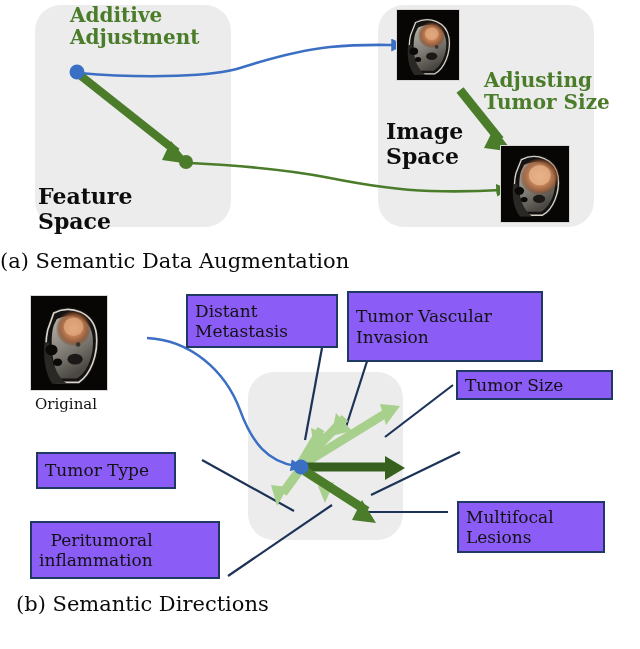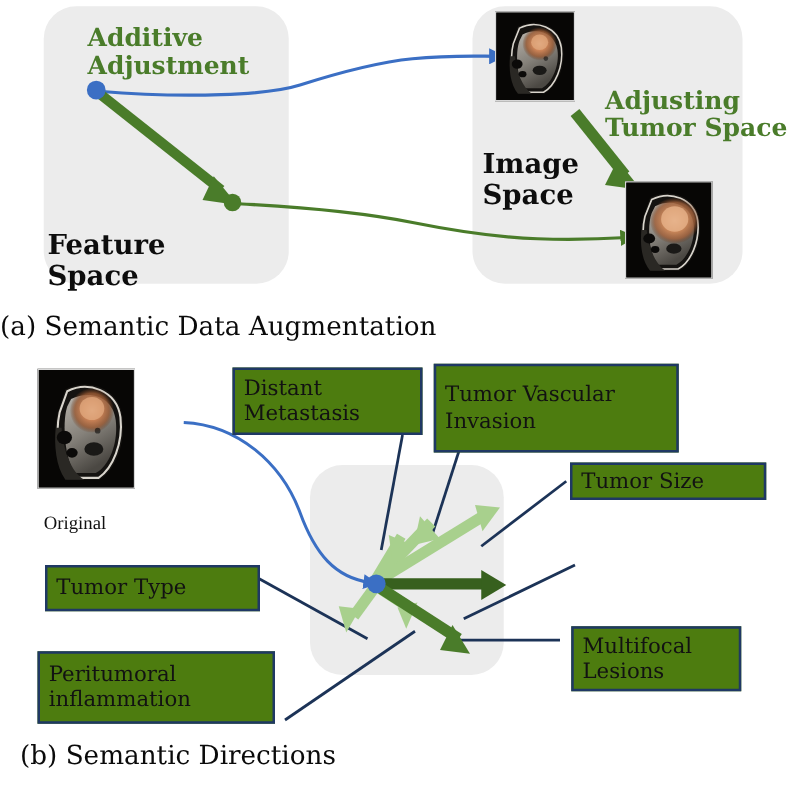--- a/index.html
+++ b/index.html
@@ -51,21 +51,21 @@
   }
   .subcaption {
     color: #0a0a0a;
     font-size: 21px;
     font-family: "DejaVu Serif", "Liberation Serif", serif;
     text-align: left;
   }
   .box {
     position: absolute;
     border: 2px solid #1f3864;
-    background: #4d7c0f;
+    background: #8b5cf6;
     box-sizing: border-box;
     display: flex;
     align-items: center;
     padding: 2px 7px;
   }
   .box-text {
     color: #121212;
     font-size: 17px;
     font-family: "DejaVu Serif", "Liberation Serif", serif;
     line-height: 1.18;
@@ -266,61 +266,61 @@
       <path d="M24,60 C26,84 34,106 48,114 L28,114 C18,100 16,78 18,60 z" fill="#2a2824"></path>
       <ellipse cx="27" cy="70" rx="8" ry="7" fill="#0b0a09"></ellipse>
       <ellipse cx="35" cy="86" rx="6" ry="5" fill="#0b0a09"></ellipse>
       <ellipse cx="58" cy="82" rx="10" ry="7" fill="#1a1917"></ellipse>
       <ellipse cx="56" cy="42" rx="23" ry="23" fill="url(#tumorSmall)" opacity="0.95"></ellipse>
       <ellipse cx="56" cy="40" rx="13" ry="12" fill="#e0a87e" opacity="0.78"></ellipse>
       <circle cx="62" cy="63" r="3" fill="#000000" opacity="0.55"></circle>
     </svg>
   </div>
 
-  <div class="txt green-label" style="left:70px; top:19px;">Additive
+  <div class="txt green-label" style="left:70px; top:4px;">Additive
 Adjustment</div>
 
   <div class="txt black-label" style="left:38px; top:184px;">Feature
 Space</div>
 
   <div class="txt green-label" style="left:484px; top:69px;">Adjusting
-Tumor Space</div>
+Tumor Size</div>
 
   <div class="txt black-label" style="left:386px; top:119px;">Image
 Space</div>
 
   <div class="subcaption" style="position:absolute; left:0; top:249px; width:640px;">(a) Semantic Data Augmentation</div>
 
-  <div class="txt orig-label" style="left:35px; top:411px;font-family:Liberation Serif, serif;">Original</div>
+  <div class="txt orig-label" style="left:35px; top:396px;">Original</div>
 
   <div class="box" style="left:186px; top:294px; width:152px; height:54px;">
     <span class="box-text">Distant
 Metastasis</span>
   </div>
 
   <div class="box" style="left:347px; top:291px; width:196px; height:71px;">
     <span class="box-text">Tumor Vascular
 Invasion</span>
   </div>
 
   <div class="box" style="left:456px; top:370px; width:157px; height:30px;">
     <span class="box-text">Tumor Size</span>
   </div>
 
 
-  <div class="box" style="left:457px; top:501px; width:136px; height:52px;">
+  <div class="box" style="left:457px; top:501px; width:148px; height:52px;">
     <span class="box-text">Multifocal
 Lesions</span>
   </div>
 
-  <div class="box" style="left:36px; top:452px; width:172px; height:37px;">
+  <div class="box" style="left:36px; top:452px; width:140px; height:37px;">
     <span class="box-text">Tumor Type</span>
   </div>
 
-  <div class="box" style="left:30px; top:521px; width:190px; height:58px;">
+  <div class="box" style="left:30px; top:521px; width:190px; height:58px;text-align:right;">
     <span class="box-text">Peritumoral
 inflammation</span>
   </div>
 
   <div class="subcaption" style="position:absolute; left:0; top:592px; width:640px;padding-left:16px;">(b) Semantic Directions</div>
 
   <div class="caption-line" style="top:633px;">
     
   </div>
 

